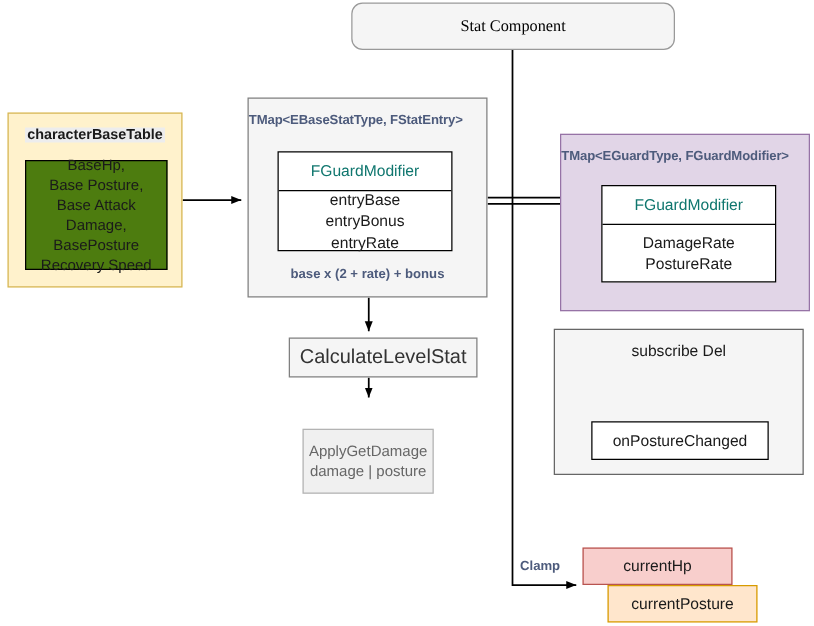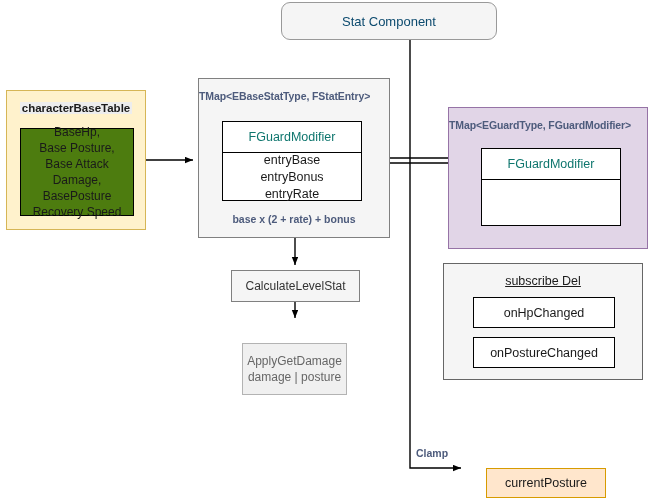--- a/index.html
+++ b/index.html
@@ -24,27 +24,28 @@
     align-items: center;
     justify-content: center;
     text-align: center;
     color: #000000;
   }
 
   
   .stat-component {
     left: 281px;
     top: 2px;
-    width: 216px;
+    width: 259px;
     height: 38px;
     background: #f5f5f5;
     border: 1px solid #999999;
     border-radius: 9px;
     font-size: 13px;
-    color: #0c4a6e;
+    color: #000000;
+    font-family: Liberation Serif, serif;
   }
 
   
   .char-base-table {
     left: 6px;
     top: 90px;
     width: 140px;
     height: 140px;
     background: #fff2cc;
     border: 1px solid #d6b656;
@@ -162,25 +163,25 @@
     top: 40px;
     width: 140px;
     height: 78px;
   }
   .guard-struct .struct-title { height: 30px; }
 
   
   .calc-level-stat {
     left: 231px;
     top: 270px;
-    width: 129px;
+    width: 151px;
     height: 32px;
     background: #f5f5f5;
     border: 1px solid #808080;
-    font-size: 12px;
+    font-size: 16px;
     color: #333333;
   }
 
   
   .apply-get-damage {
     left: 242px;
     top: 323px;
     width: 105px;
     height: 52px;
     background: #f0f0f0;
@@ -202,21 +203,20 @@
     display: block;
   }
   .subscribe-title {
     position: absolute;
     left: 0;
     right: 0;
     top: 10px;
     text-align: center;
     font-size: 12.5px;
     color: #1a1a1a;
-    text-decoration: underline;
   }
   .del-item {
     position: absolute;
     left: 29px;
     width: 142px;
     height: 31px;
     background: #ffffff;
     border: 1.5px solid #000000;
     box-sizing: border-box;
     display: flex;
@@ -319,40 +319,41 @@
     </div>
 
     <div class="tmap-formula">base x (2 + rate) + bonus</div>
   </div>
 
   <div class="node tmap-guard">
     <div class="tmap-label">TMap&lt;EGuardType, FGuardModifier&gt;</div>
 
     <div class="struct-box guard-struct">
       <div class="struct-title">FGuardModifier</div>
+      <div class="struct-body multiline">DamageRate<br>PostureRate</div>
     </div>
   </div>
 
   <div class="node calc-level-stat">
     <span>CalculateLevelStat</span>
   </div>
 
   <div class="node apply-get-damage">
     <span class="multiline">ApplyGetDamage<br>damage | posture</span>
   </div>
 
   <div class="node subscribe-del">
     <div class="subscribe-title">subscribe Del</div>
-    <div class="del-item del-item-1">
-      <span>onHpChanged</span>
-    </div>
     <div class="del-item del-item-2">
       <span>onPostureChanged</span>
     </div>
   </div>
 
   <div class="edge-label clamp-label">Clamp</div>
 
+  <div class="node current-hp">
+    <span>currentHp</span>
+  </div>
   <div class="node current-posture">
     <span>currentPosture</span>
   </div>
 
 </div>
 
 </body></html>

